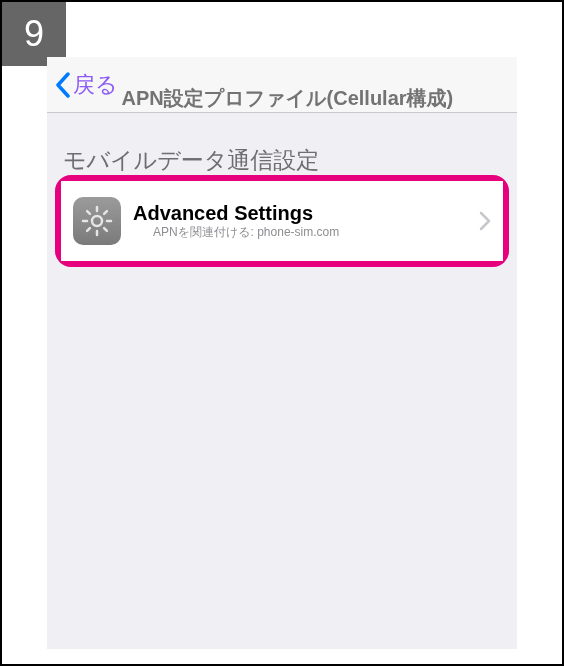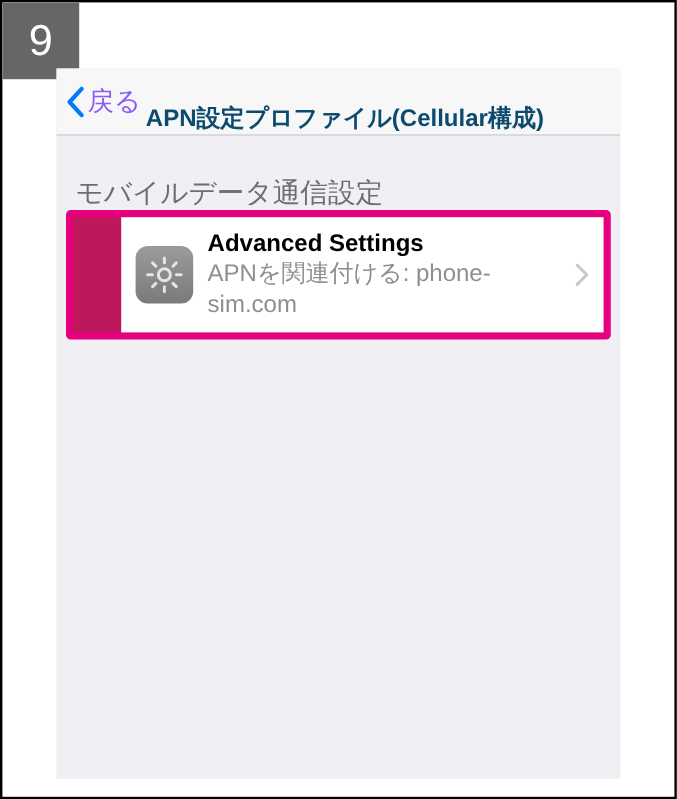--- a/index.html
+++ b/index.html
@@ -54,40 +54,39 @@
       font-size: 22px;
       cursor: pointer;
       justify-content: center;
     }
     .back-chevron {
       width: 16px;
       height: 26px;
       margin-right: 2px;
     }
     .nav-title {
-      color: #0c4a6e;
+      color: #737373;
       font-size: 20px;
       font-weight: 700;
       margin-left: 4px;
       margin-top: 28px;
     }
     .section-header {
       padding: 32px 16px 8px 16px;
       color: #6d6d72;
       font-size: 23px;
       overflow: hidden;
       white-space: nowrap;
       height: 58px;
     }
     .cell-wrapper {
       margin: 4px 8px;
       border: 6px solid #e6007e;
-      border-radius: 4px;
-      background: #be185d;
-      padding-left: 40px;
+      border-radius: 16px;
+      background: #a21caf;
     }
     .cell {
       background: #fff;
       padding: 10px 12px;
       display: flex;
       align-items: center;
       min-height: 80px;
       cursor: pointer;
     }
     .cell-icon {
@@ -106,22 +105,23 @@
       overflow: hidden;
     }
     .cell-title {
       color: #000;
       font-size: 20px;
       font-weight: 700;
       line-height: 1.2;
     }
     .cell-subtitle {
       color: #8e8e93;
-      font-size: 20px;
+      font-size: 12px;
       line-height: 1.3;
+      margin-left: 20px;
     }
     .cell-chevron {
       width: 12px;
       height: 20px;
       margin-left: 8px;
       flex-shrink: 0;
     }
   </style>
 </head>
 <body>

